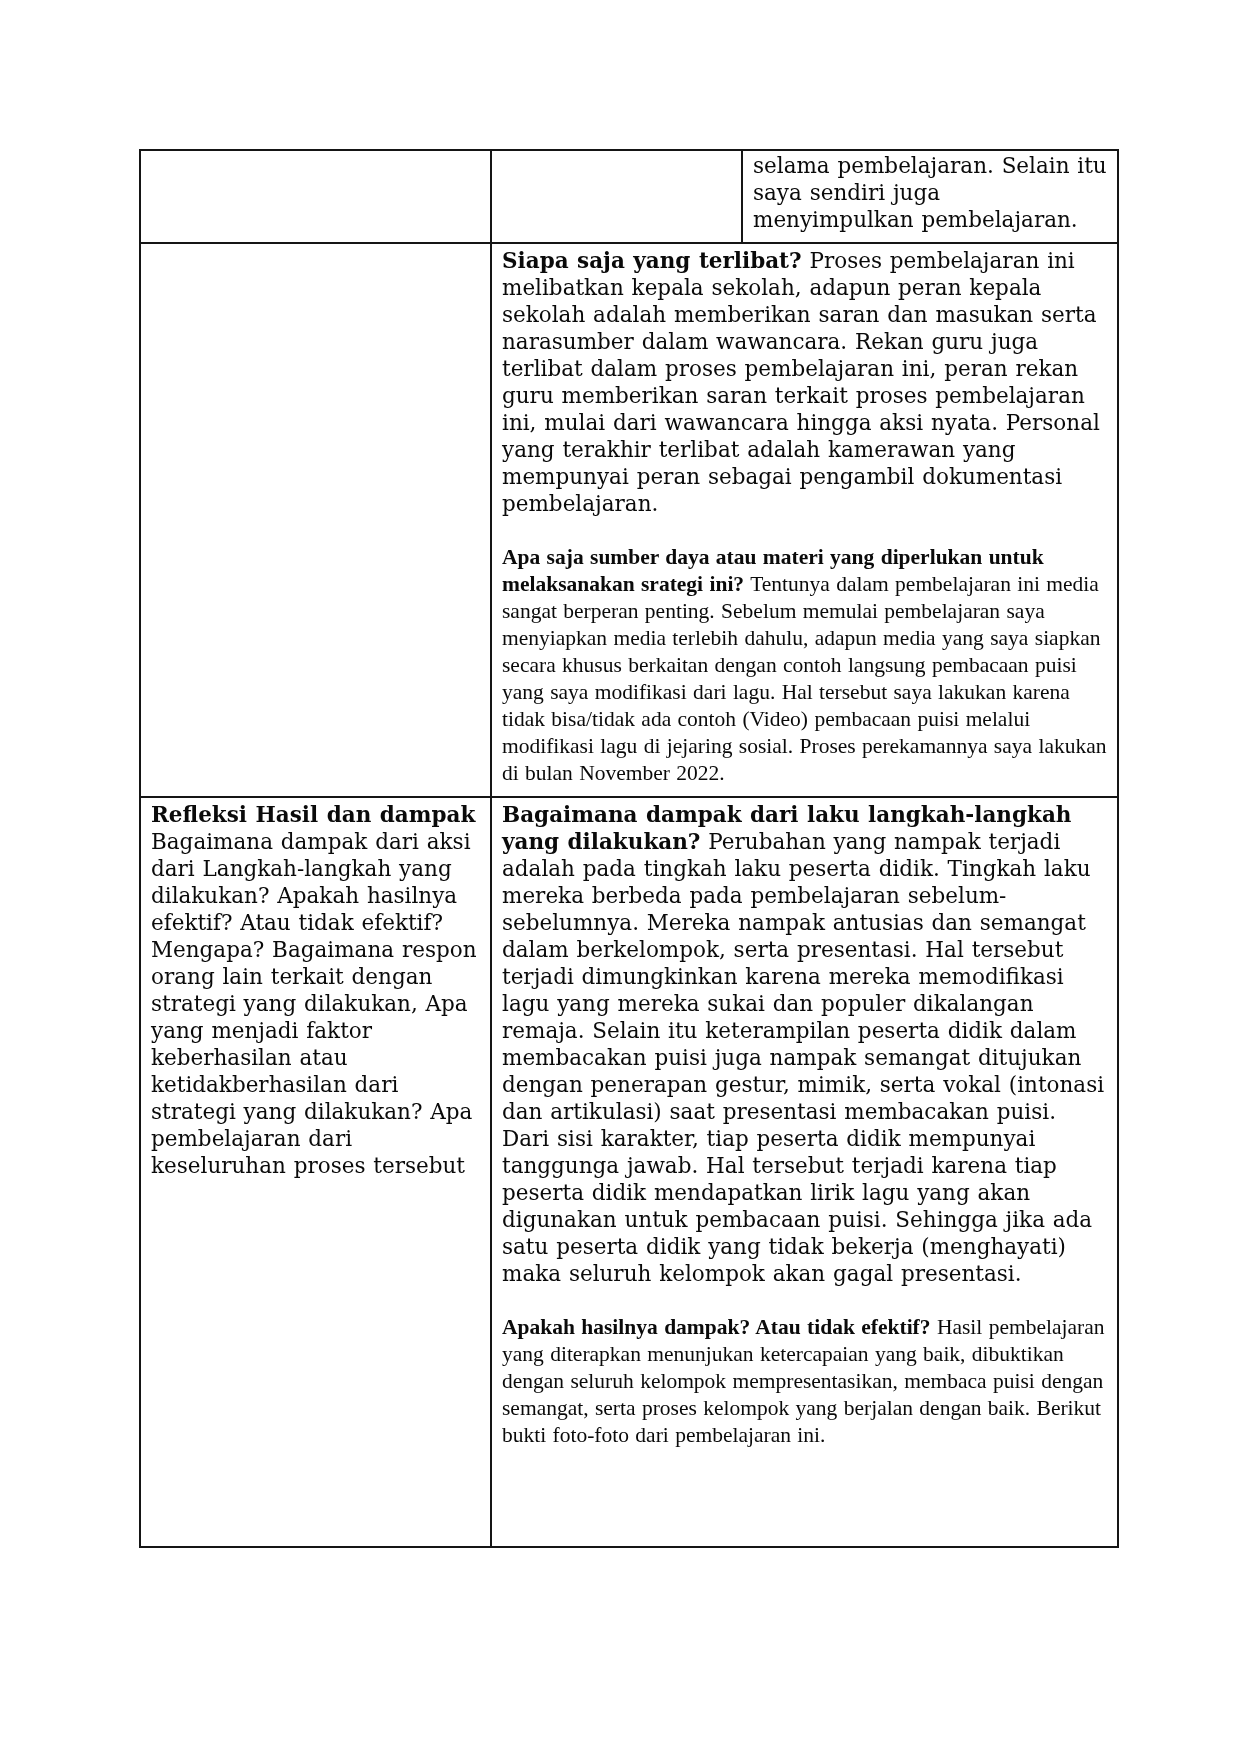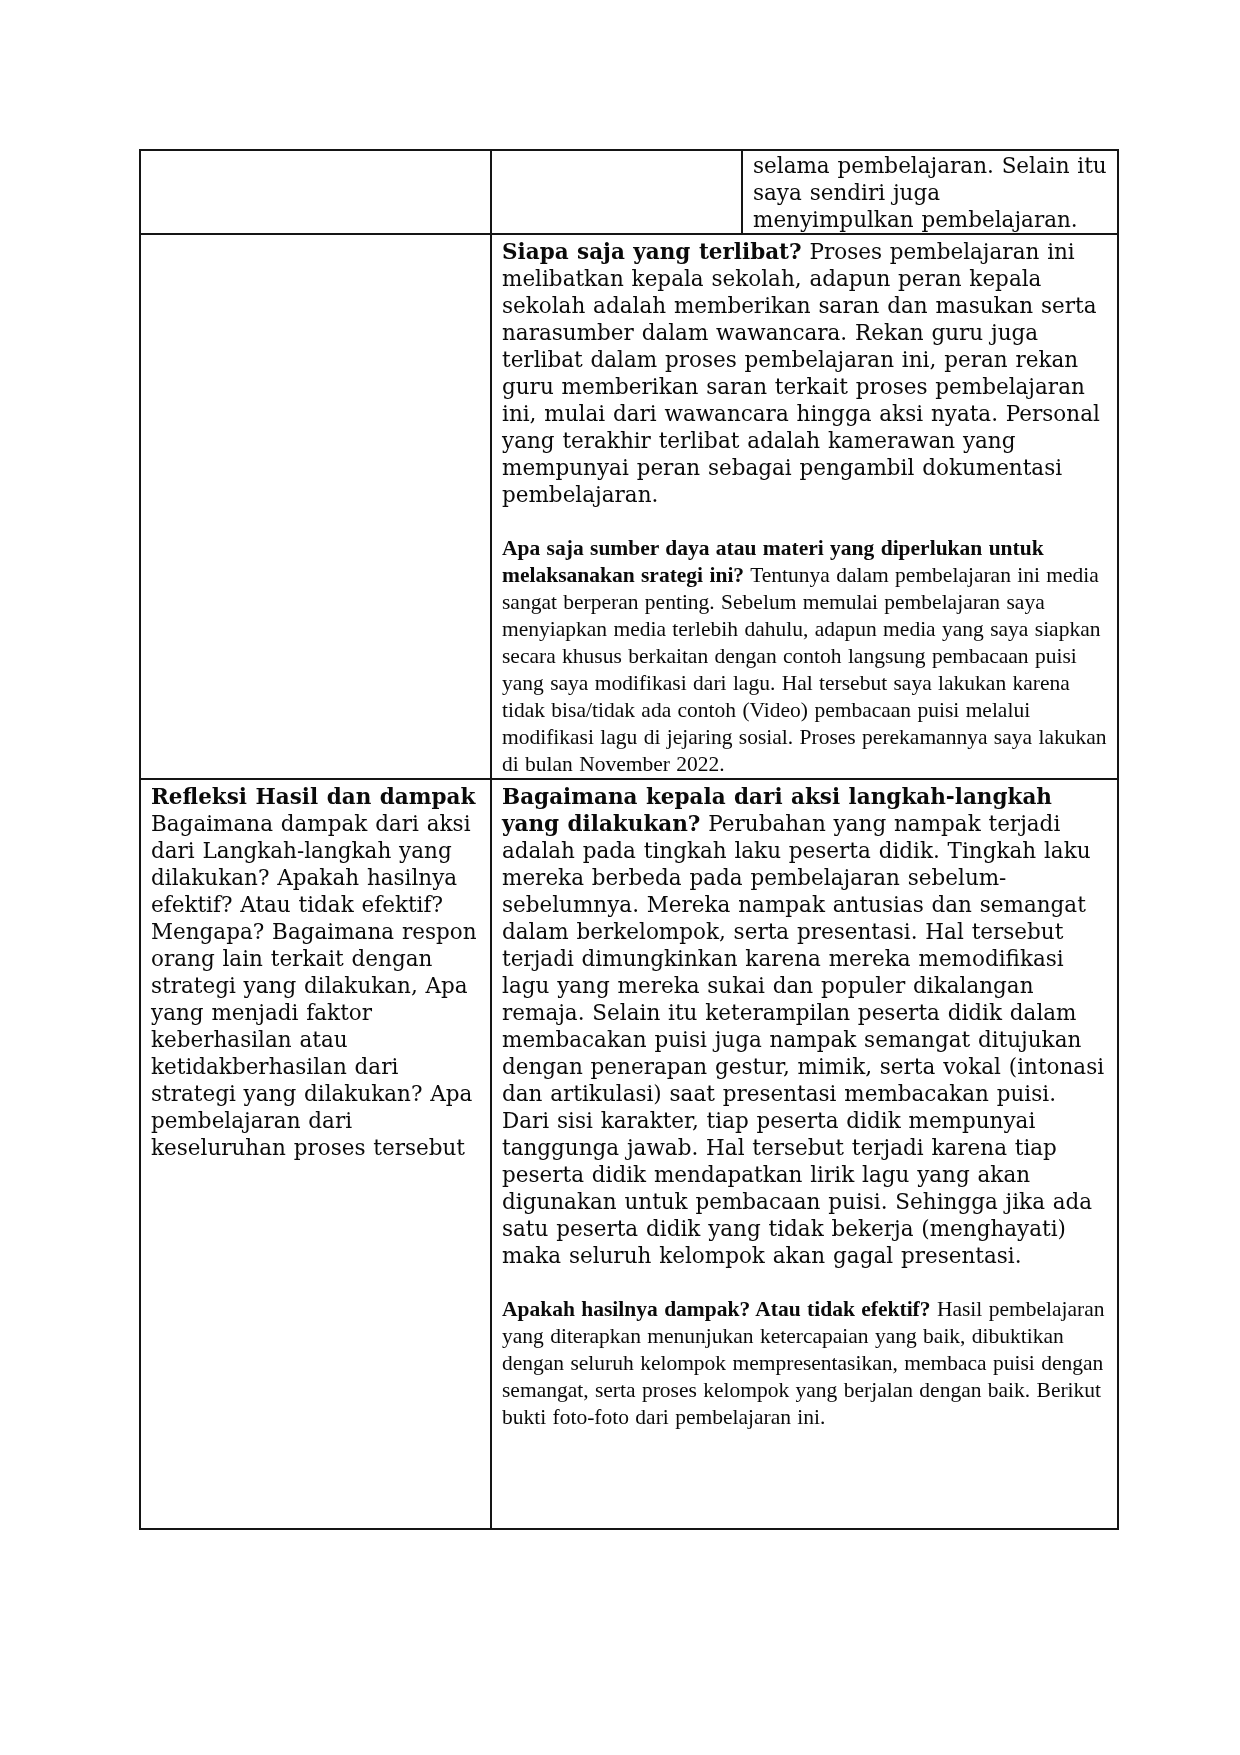--- a/index.html
+++ b/index.html
@@ -20,21 +20,21 @@
     position: absolute;
     left: 139px;
     top: 149px;
     width: 978px;
     border-collapse: collapse;
     table-layout: fixed;
   }
   table.doc-table td {
     border: 2px solid #151515;
     vertical-align: top;
-    padding: 3px 10px 0 10px;
+    padding: 3px 10px 9px 10px;
     font-size: 21.5px;
     line-height: 27px;
     word-spacing: 1px;
   }
   col.c1 { width: 351px; }
   col.c2 { width: 251px; }
   col.c3 { width: 376px; }
   tr.r1 { height: 82px; }
   tr.r2 { height: 520px; }
   tr.r3 { height: 750px; }
@@ -80,21 +80,21 @@
 
     <tr class="r3">
       <td>
         <p class="para">
           <b>Refleksi Hasil dan dampak</b>
         </p>
         <p class="para">Bagaimana dampak dari aksi dari Langkah-langkah yang dilakukan? Apakah hasilnya efektif? Atau tidak efektif? Mengapa? Bagaimana respon orang lain terkait dengan strategi yang dilakukan, Apa yang menjadi faktor keberhasilan atau ketidakberhasilan dari strategi yang dilakukan? Apa pembelajaran dari keseluruhan proses tersebut</p>
       </td>
       <td colspan="2">
         <p class="para">
-          <b>Bagaimana kepala dari aksi langkah-langkah yang dilakukan?</b>
+          <b>Bagaimana dampak dari laku langkah-langkah yang dilakukan?</b>
           <span>Perubahan yang nampak terjadi adalah pada tingkah laku peserta didik. Tingkah laku mereka berbeda pada pembelajaran sebelum-sebelumnya. Mereka nampak antusias dan semangat dalam berkelompok, serta presentasi. Hal tersebut terjadi dimungkinkan karena mereka memodifikasi lagu yang mereka sukai dan populer dikalangan remaja. Selain itu keterampilan peserta didik dalam membacakan puisi juga nampak semangat ditujukan dengan penerapan gestur, mimik, serta vokal (intonasi dan artikulasi) saat presentasi membacakan puisi. Dari sisi karakter, tiap peserta didik mempunyai tanggunga jawab. Hal tersebut terjadi karena tiap peserta didik mendapatkan lirik lagu yang akan digunakan untuk pembacaan puisi. Sehingga jika ada satu peserta didik yang tidak bekerja (menghayati) maka seluruh kelompok akan gagal presentasi.</span>
         </p>
         <p class="para gap">
           <b>Apakah hasilnya dampak? Atau tidak efektif?</b>
           <span>Hasil pembelajaran yang diterapkan menunjukan ketercapaian yang baik, dibuktikan dengan seluruh kelompok mempresentasikan, membaca puisi dengan semangat, serta proses kelompok yang berjalan dengan baik. Berikut bukti foto-foto dari pembelajaran ini.</span>
         </p>
       </td>
     </tr>
   </tbody>
     </table>

